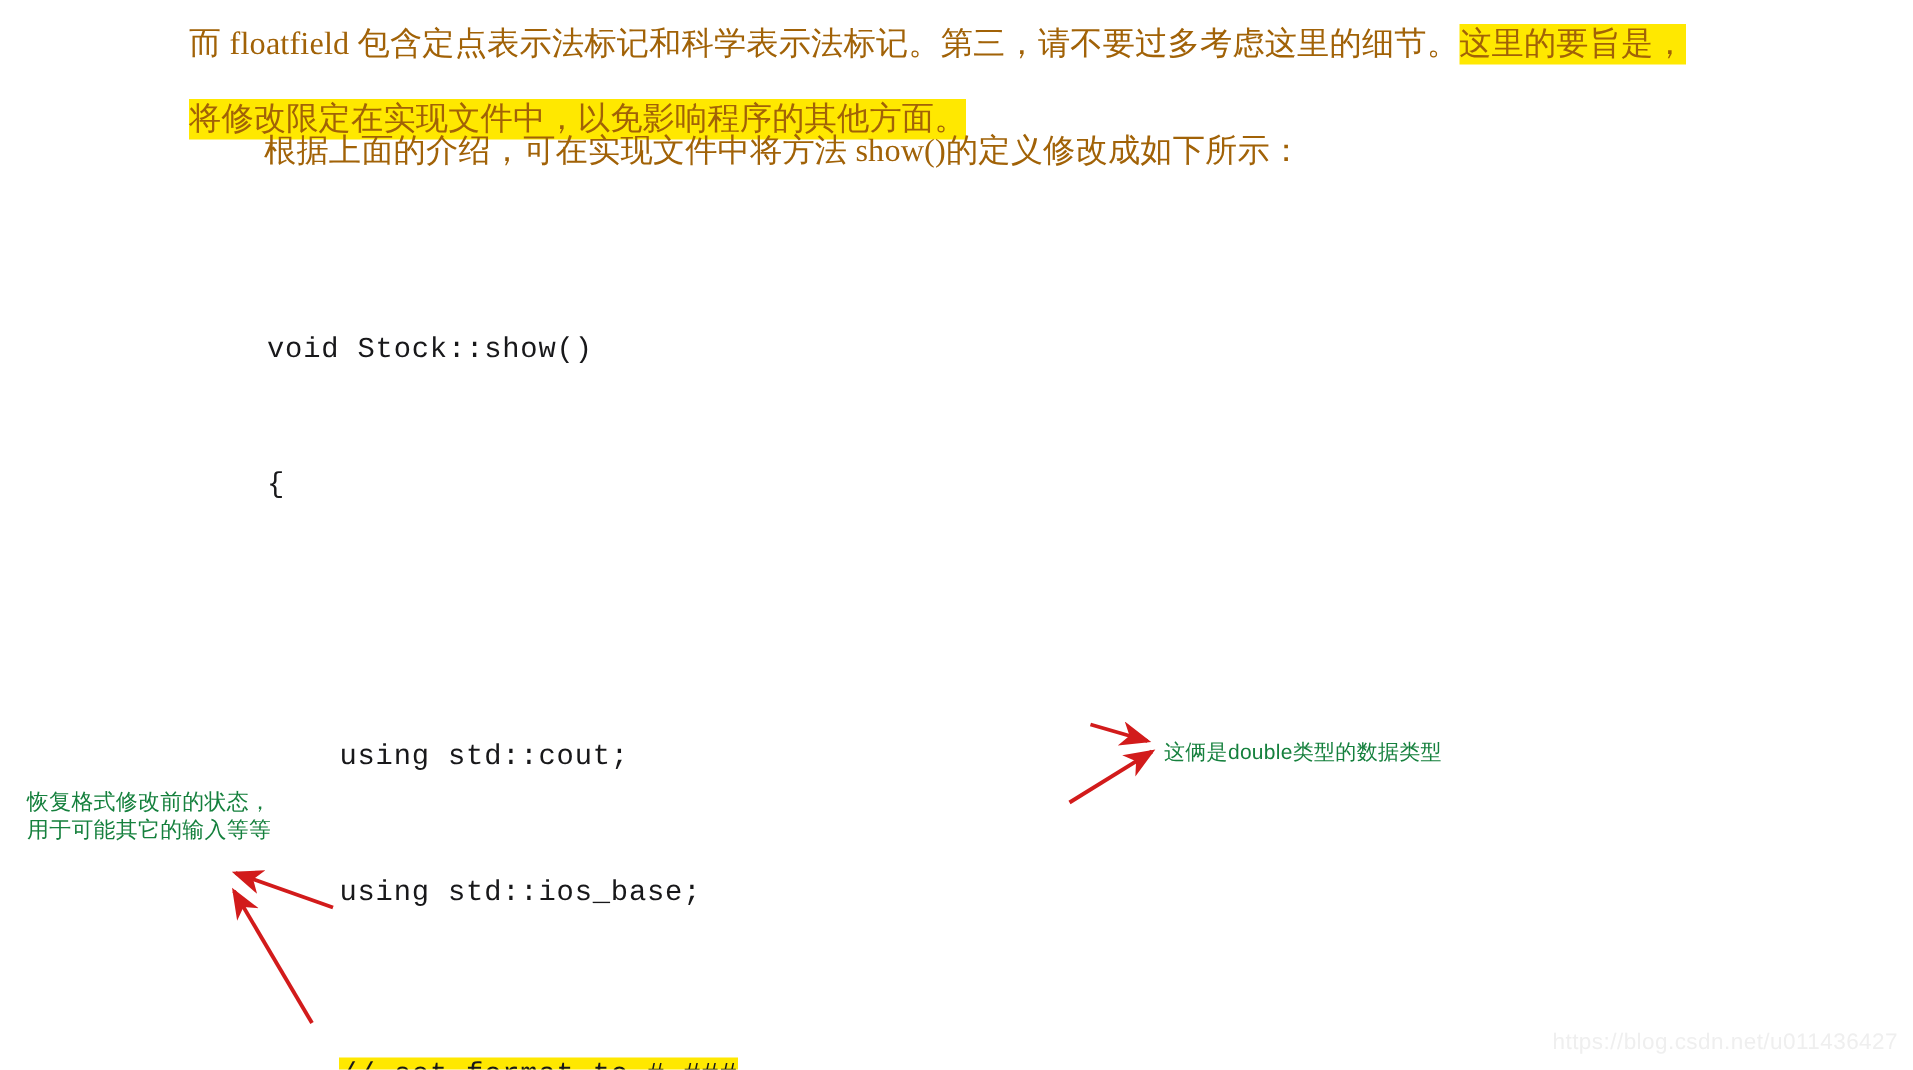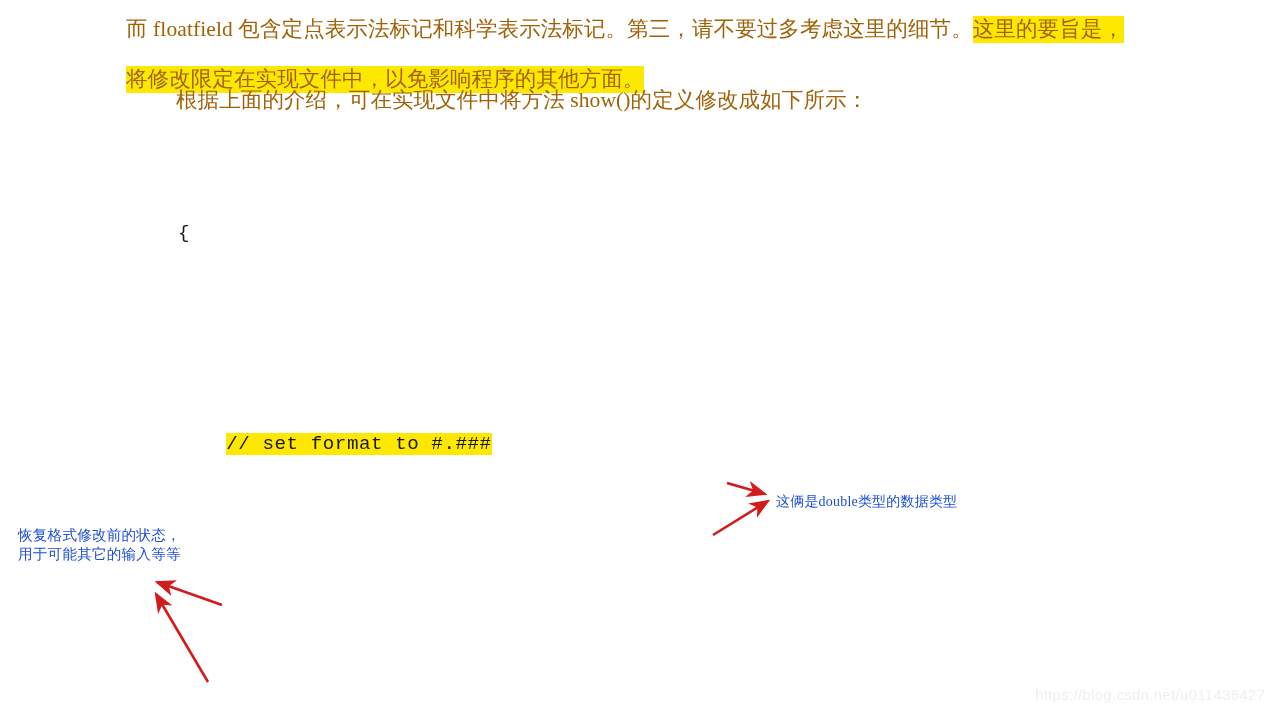--- a/index.html
+++ b/index.html
@@ -54,22 +54,22 @@
     white-space: pre;
     position: relative;
   }
   .code-line .mark {
     background: #ffe800;
   }
 
   
   .annot {
     position: absolute;
-    font-family: Liberation Serif, serif;
-    color: #1d4ed8;
+    font-family: Liberation Sans, sans-serif;
+    color: #15803d;
     font-size: 14.6px;
     line-height: 19px;
     letter-spacing: 0.2px;
     white-space: pre-line;
   }
   #annot-left  { left: 18px;  top: 526px; }
   #annot-right { left: 776px; top: 492px; font-size: 14px; }
 
   
   #arrow-layer {
@@ -95,22 +95,25 @@
 <body>
 
 <div class="prose" id="para-line-1"><span>而 floatfield 包含定点表示法标记和科学表示法标记。第三，请不要过多考虑这里的细节。</span><span class="hl">这里的要旨是，</span></div>
 
 <div class="prose" id="para-line-2"><span class="hl">将修改限定在实现文件中，以免影响程序的其他方面。</span></div>
 
 <div class="prose" id="para-line-3">根据上面的介绍，可在实现文件中将方法 show()的定义修改成如下所示：</div>
 
 <div id="code-block">
 
+  <div class="code-line"><span>void Stock::show()</span></div>
   <div class="code-line"><span>{</span></div>
   <div class="code-line"><span></span></div>
+  <div class="code-line"><span>    using std::cout;</span></div>
+  <div class="code-line"><span>    using std::ios_base;</span></div>
 
   <div class="code-line"><span>    </span><span class="mark">// set format to #.###</span></div>
 
   
   
 
   
 
   
   

